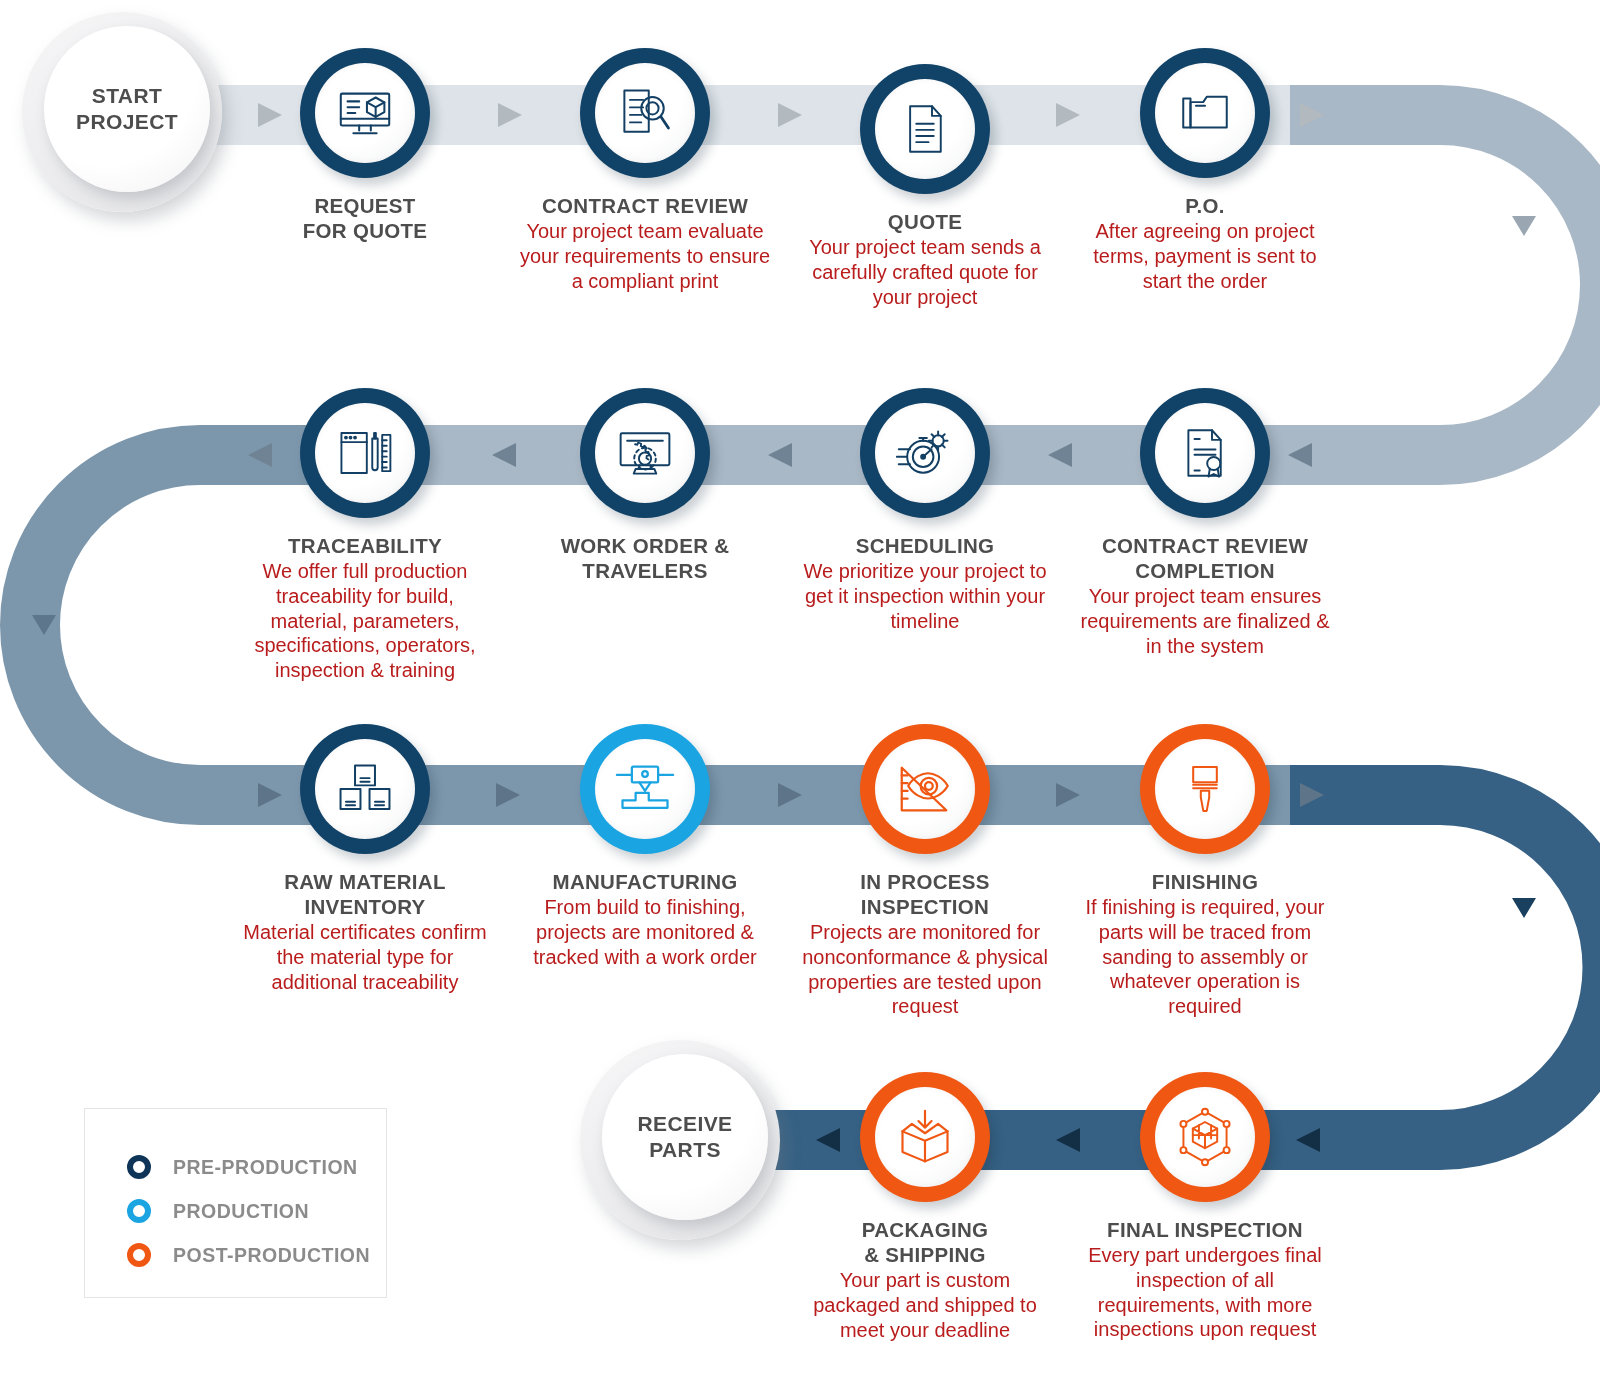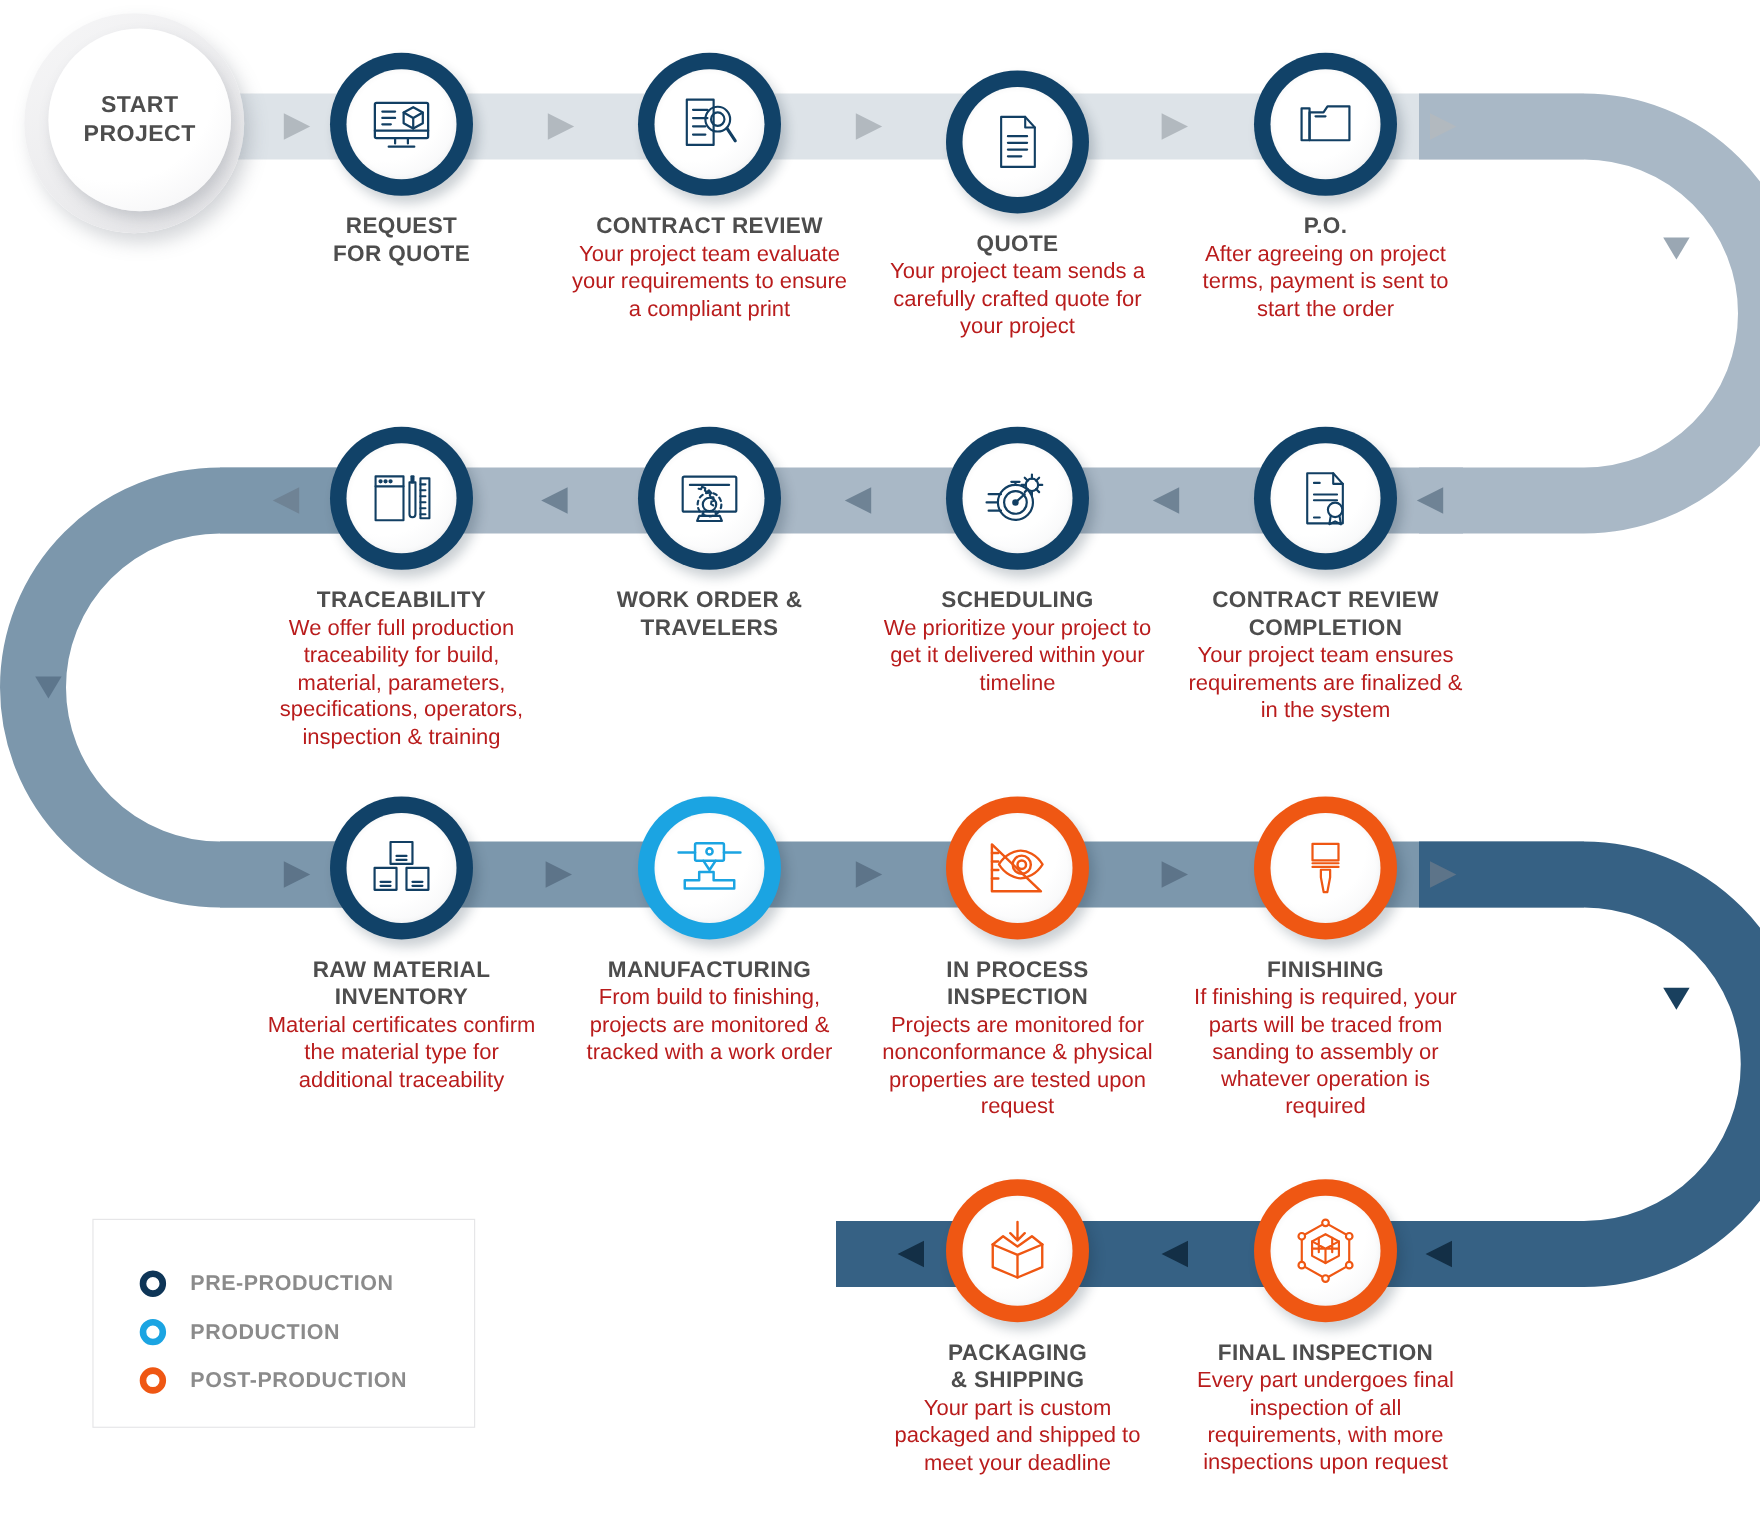--- a/index.html
+++ b/index.html
@@ -57,21 +57,21 @@
     display:flex; align-items:center; justify-content:center;
   }
   .bubble .face span {
     font-size:21px; font-weight:bold; color:#4d4d4d;
     text-align:center; line-height:1.25; letter-spacing:.4px;
   }
 
   
   #legend {
     position:absolute; left:84px; top:1108px;
-    width:348px; height:190px;
+    width:303px; height:190px;
     border:1px solid #e4e4e6; background:#fff;
     padding:36px 0 0 42px;
     text-align:center;
   }
   .legend-row { display:flex; align-items:center; height:44px; }
   .legend-dot {
     width:24px; height:24px; border-radius:50%;
     border-width:6px; border-style:solid; flex:0 0 auto;
   }
   .legend-label {
@@ -143,20 +143,26 @@
     </g>
   </svg>
 
   <div class="bubble" style="left:22px; top:12px;">
     <div class="outer"></div>
     <div class="face">
       <span><span>START</span><br><span>PROJECT</span></span>
     </div>
   </div>
 
+  <div class="bubble" style="left:580px; top:1040px;">
+    <div class="outer"></div>
+    <div class="face">
+      <span><span>RECEIVE</span><br><span>PARTS</span></span>
+    </div>
+  </div>
 
   <div class="node" style="left:235px; top:48px;">
     <div class="ring pre">
         <div class="inner">
       <svg class="ico" width="62" height="62" viewBox="0 0 64 64" fill="none" stroke="#123f63" stroke-width="2.1" stroke-linejoin="round" stroke-linecap="round">
         <rect x="7" y="12" width="50" height="33" rx="1.5"></rect>
             <path d="M7 38h50"></path>
         <path d="M26 45v5M38 45v5M20 53h24"></path>
         <path d="M14 20h12M14 26h12M14 32h8"></path>
         <path d="M43 16l9 5v10l-9 5-9-5V21z"></path>
@@ -256,21 +262,21 @@
         <path d="M30 36l9-8"></path>
             <circle cx="30" cy="36" r="2.1" fill="#123f63"></circle>
         <path d="M26 16h8M30 16v3"></path>
         <path d="M4 28h12M2 36h11M4 44h12"></path>
         <circle cx="46" cy="19" r="6"></circle>
         <path d="M46 9v4M46 25v4M36 19h4M52 19h4M39 12l3 3M50 23l3 3M39 26l3-3M50 15l3-3"></path>
       </svg>
         </div>
       </div>
     <div class="title">SCHEDULING</div>
-    <div class="desc">We prioritize your project to get it delivered within your timeline</div>
+    <div class="desc">We prioritize your project to get it inspection within your timeline</div>
   </div>
 
   <div class="node" style="left:1075px; top:388px;">
     <div class="ring pre">
         <div class="inner">
       <svg class="ico" width="56" height="56" viewBox="0 0 64 64" fill="none" stroke="#123f63" stroke-width="2.2" stroke-linejoin="round" stroke-linecap="round">
         <path d="M13 6h27l10 11v41H13z"></path>
             <path d="M40 6v11h10"></path>
         <path d="M20 16h6M20 28h24M20 34h24M20 52h6"></path>
         <circle cx="42" cy="44" r="7.5"></circle>

